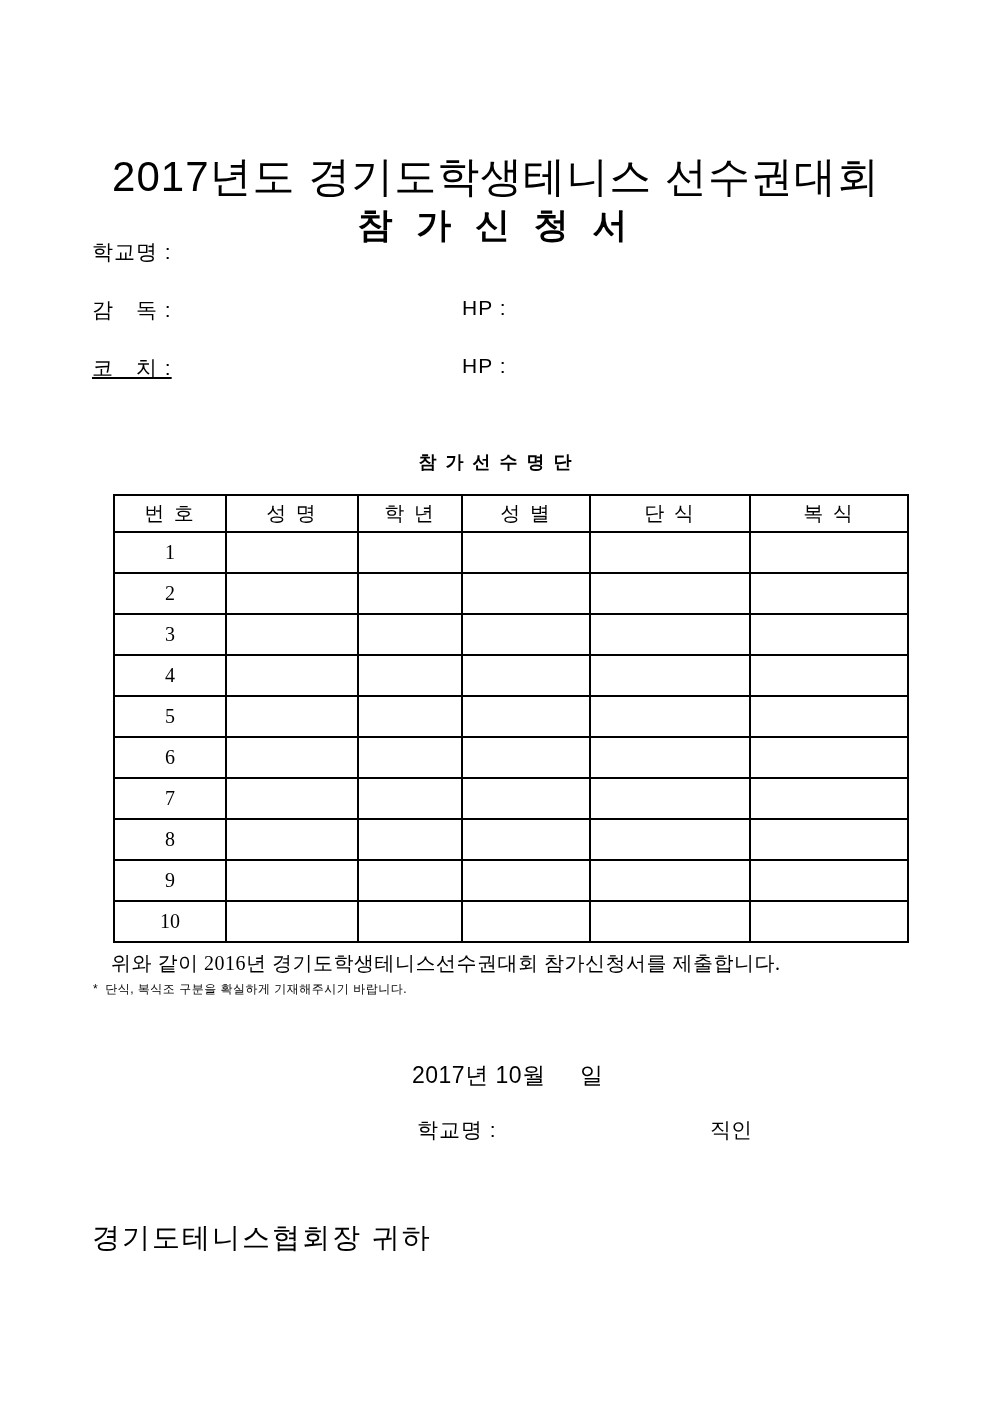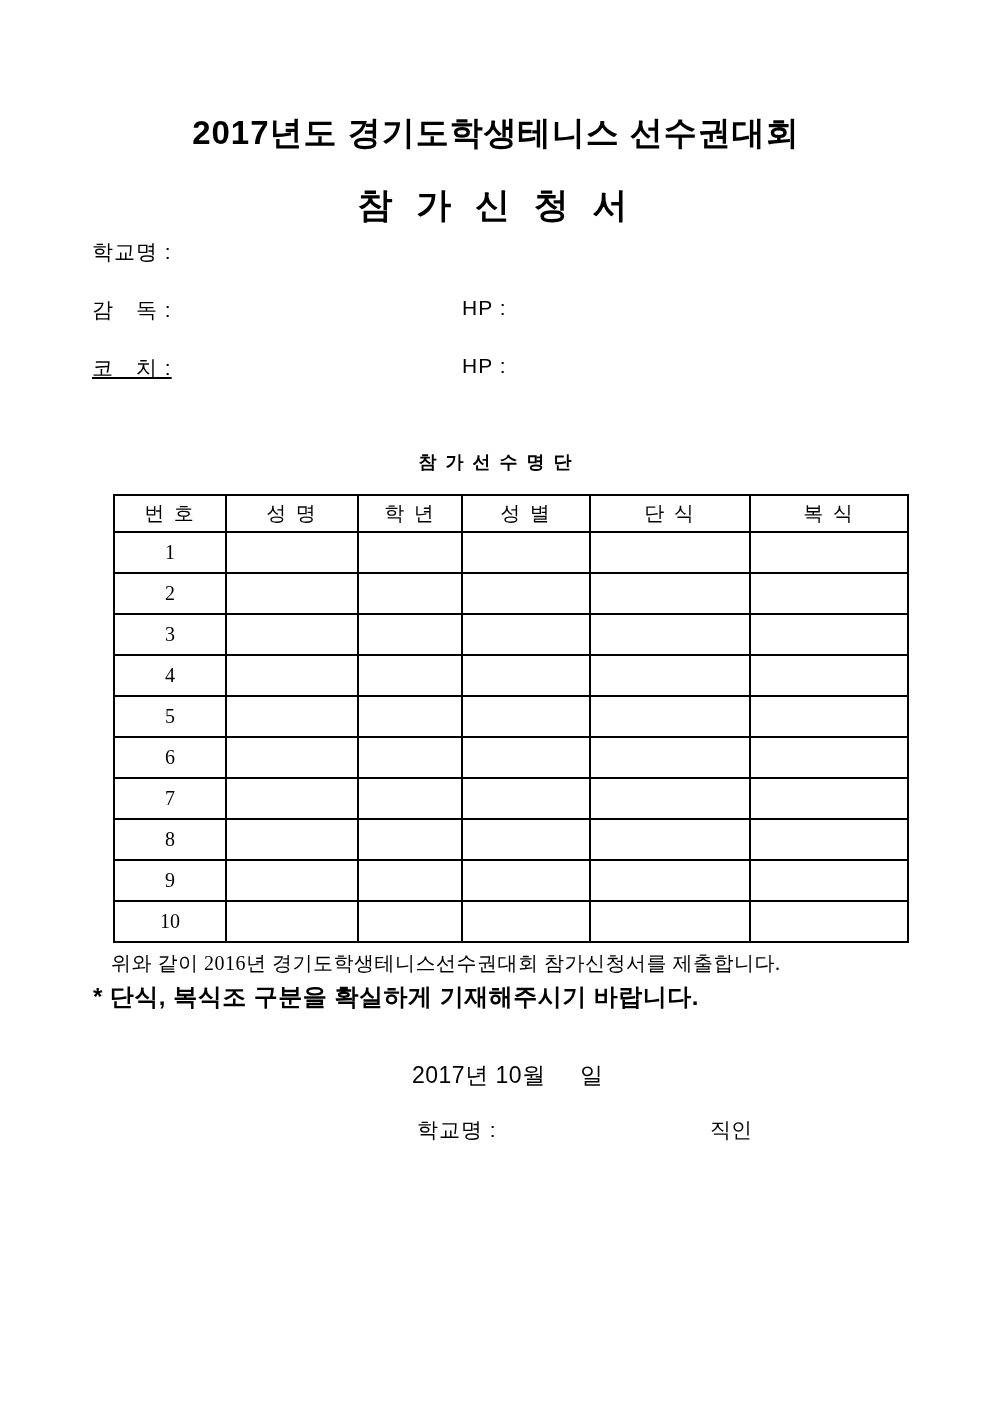--- a/index.html
+++ b/index.html
@@ -18,28 +18,29 @@
 
   
   .title-block {
     position: absolute;
     top: 110px;
     left: 0;
     width: 100%;
     text-align: center;
   }
   .title-line1 {
-    font-size: 33px;
-    font-weight: bold;
+    font-size: 42px;
+    font-weight: normal;
     letter-spacing: 1px;
     line-height: 46px;
     white-space: pre;
+    margin-top: 44px;
   }
   .title-line2 {
-    margin-top: 26px;
+    margin-top: 2px;
     font-size: 35px;
     font-weight: bold;
     letter-spacing: 7px;
     line-height: 46px;
     white-space: pre;
   }
 
   
   .field-label {
     position: absolute;
@@ -104,22 +105,22 @@
     top: 950px;
     font-size: 20px;
     font-weight: 500;
     letter-spacing: 0.5px;
     font-family: Liberation Serif, serif;
   }
   .note2 {
     position: absolute;
     left: 93px;
     top: 981px;
-    font-size: 24px;
-    font-weight: 700;
+    font-size: 12px;
+    font-weight: 400;
     letter-spacing: 0.5px;
   }
   .note2 .star { margin-right: 7px; }
 
   
   .date-line {
     position: absolute;
     left: 412px;
     top: 1060px;
     font-size: 23px;
@@ -274,14 +275,15 @@
   </table>
 
   <div class="note1">위와 같이 2016년 경기도학생테니스선수권대회 참가신청서를 제출합니다.</div>
   <div class="note2">
     <span class="star">*</span><span>단식, 복식조 구분을 확실하게 기재해주시기 바랍니다.</span>
   </div>
 
   <div class="date-line">2017년 10월     일</div>
   <div class="school-seal-label">학교명 :</div>
   <div class="seal-label">직인</div>
+  <div class="recipient">경기도테니스협회장 귀하</div>
 
 </div>
 
 </body></html>

